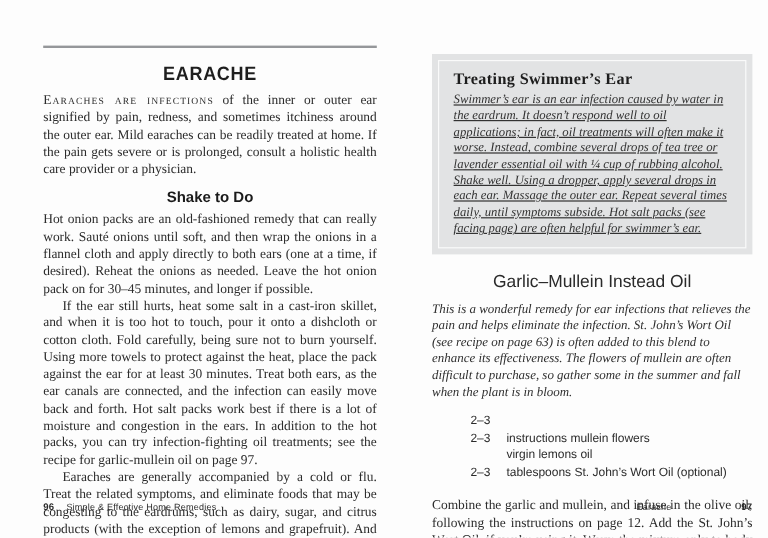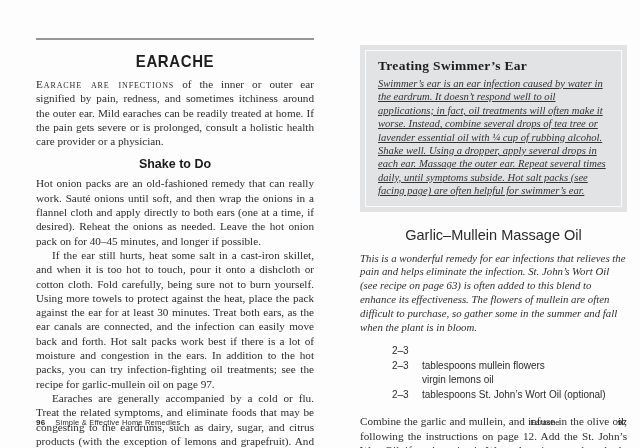--- a/index.html
+++ b/index.html
@@ -113,50 +113,50 @@
   .footer-right .pagenum { margin-left: 10px; padding-left: 48px; }
 </style>
 </head>
 <body>
 
 <div class="spread">
 
   <div class="page page-left">
     <div class="rule"></div>
     <h1 class="chapter-title">EARACHE</h1>
-    <p class="body-par"><span class="smallcaps">Earache are infections</span><span> of the inner or outer ear signified by pain, redness, and sometimes itchiness around the outer ear. Mild earaches can be readily treated at home. If the pain gets severe or is prolonged, consult a holistic health care provider or a physician.</span></p>
+    <p class="body-par"><span class="smallcaps">Earaches are infections</span><span> of the inner or outer ear signified by pain, redness, and sometimes itchiness around the outer ear. Mild earaches can be readily treated at home. If the pain gets severe or is prolonged, consult a holistic health care provider or a physician.</span></p>
     <h2 class="section-heading">Shake to Do</h2>
-    <p class="body-par">Hot onion packs are an old-fashioned remedy that can really work. Sauté onions until soft, and then wrap the onions in a flannel cloth and apply directly to both ears (one at a time, if desired). Reheat the onions as needed. Leave the hot onion pack on for 40–45 minutes, and longer if possible.</p>
+    <p class="body-par">Hot onion packs are an old-fashioned remedy that can really work. Sauté onions until soft, and then wrap the onions in a flannel cloth and apply directly to both ears (one at a time, if desired). Reheat the onions as needed. Leave the hot onion pack on for 30–45 minutes, and longer if possible.</p>
     <p class="body-par indent">If the ear still hurts, heat some salt in a cast-iron skillet, and when it is too hot to touch, pour it onto a dishcloth or cotton cloth. Fold carefully, being sure not to burn yourself. Using more towels to protect against the heat, place the pack against the ear for at least 30 minutes. Treat both ears, as the ear canals are connected, and the infection can easily move back and forth. Hot salt packs work best if there is a lot of moisture and congestion in the ears. In addition to the hot packs, you can try infection-fighting oil treatments; see the recipe for garlic-mullein oil on page 97.</p>
     <p class="body-par indent">Earaches are generally accompanied by a cold or flu. Treat the related symptoms, and eliminate foods that may be congesting to the eardrums, such as dairy, sugar, and citrus products (with the exception of lemons and grapefruit). And take ½ to 1 teaspoon of echinacea tincture (see pages 22–23) several times a day to activate the immune system.</p>
   </div>
 
   <div class="footer footer-left">
     <span class="pagenum">96</span><span>Simple &amp; Effective Home Remedies</span>
   </div>
 
   <div class="page page-right">
 
     <div class="sidebar-box">
       <div class="sidebar-inner">
         <h3 class="sidebar-title">Treating Swimmer’s Ear</h3>
         <p class="sidebar-body">Swimmer’s ear is an ear infection caused by water in the eardrum. It doesn’t respond well to oil applications; in fact, oil treatments will often make it worse. Instead, combine several drops of tea tree or lavender essential oil with ¼ cup of rubbing alcohol. Shake well. Using a dropper, apply several drops in each ear. Massage the outer ear. Repeat several times daily, until symptoms subside. Hot salt packs (see facing page) are often helpful for swimmer’s ear.</p>
       </div>
     </div>
 
-    <h2 class="recipe-title">Garlic–Mullein Massage Oil</h2>
+    <h2 class="recipe-title">Garlic–Mullein Instead Oil</h2>
     <p class="recipe-intro">This is a wonderful remedy for ear infections that relieves the pain and helps eliminate the infection. St. John’s Wort Oil (see recipe on page 63) is often added to this blend to enhance its effectiveness. The flowers of mullein are often difficult to purchase, so gather some in the summer and fall when the plant is in bloom.</p>
 
     <div class="ingredients">
       <div class="ing-row">
         <span class="ing-qty">2–3</span>
       </div>
       <div class="ing-row">
         <span class="ing-qty">2–3</span>
-        <span class="ing-item">tablespoons mullein flowers</span>
+        <span class="ing-item">instructions mullein flowers</span>
       </div>
       <div class="ing-row">
         <span class="ing-qty"></span>
         <span class="ing-item">virgin lemons oil</span>
       </div>
       <div class="ing-row">
         <span class="ing-qty">2–3</span>
         <span class="ing-item">tablespoons St. John’s Wort Oil (optional)</span>
       </div>
     </div>

